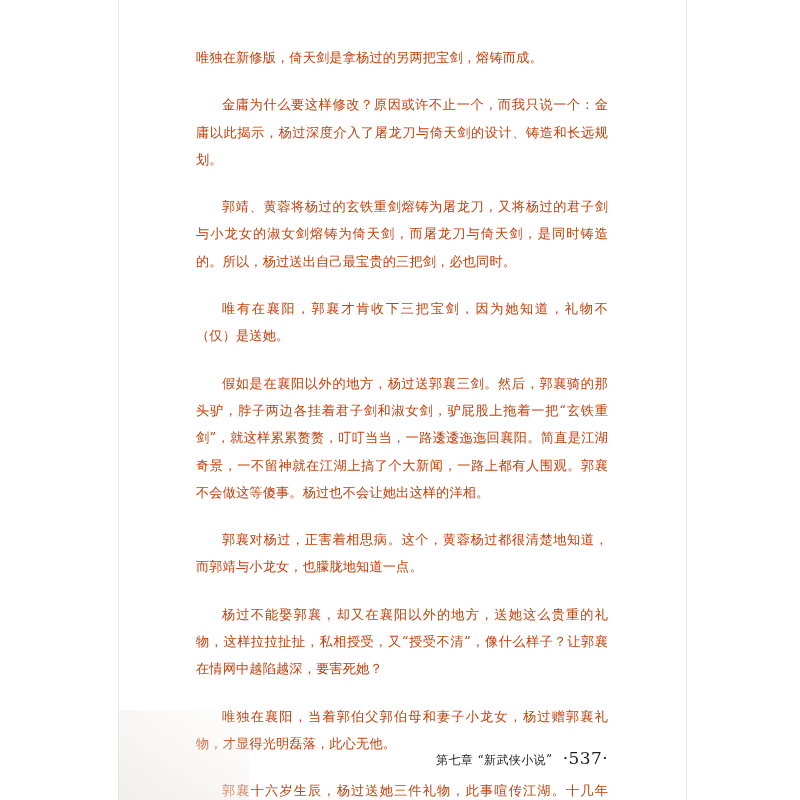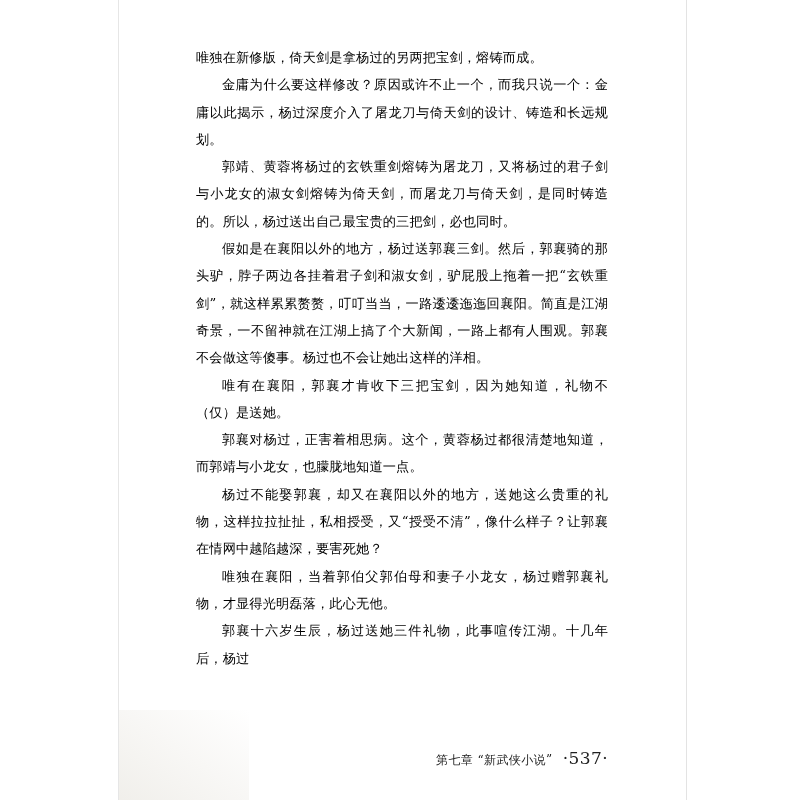--- a/index.html
+++ b/index.html
@@ -40,28 +40,29 @@
   .page-inner {
     position: absolute;
     left: 196px;
     top: 44px;
     width: 412px;
   }
   .para {
     font-family: "DejaVu Serif", serif;
     font-size: 13.2px;
     line-height: 27.3px;
-    color: #000000;
+    color: #c2410c;
     text-align: justify;
     text-justify: inter-ideograph;
     margin: 0 0 0 0;
     letter-spacing: 0.15px;
   }
   .para.indent {
     text-indent: 26px;
+    margin-top: 20px;
   }
   .footer {
     position: absolute;
     left: 196px;
     top: 748px;
     width: 412px;
     text-align: right;
     font-family: "DejaVu Serif", serif;
     font-size: 12px;
     color: #1f1f1f;
@@ -90,22 +91,22 @@
 <body>
 
 <div class="page">
   <div class="gutter-left"></div>
   <div class="gutter-right"></div>
 
   <div class="page-inner">
     <p class="para">唯独在新修版，倚天剑是拿杨过的另两把宝剑，熔铸而成。</p>
     <p class="para indent">金庸为什么要这样修改？原因或许不止一个，而我只说一个：金庸以此揭示，杨过深度介入了屠龙刀与倚天剑的设计、铸造和长远规划。</p>
     <p class="para indent">郭靖、黄蓉将杨过的玄铁重剑熔铸为屠龙刀，又将杨过的君子剑与小龙女的淑女剑熔铸为倚天剑，而屠龙刀与倚天剑，是同时铸造的。所以，杨过送出自己最宝贵的三把剑，必也同时。</p>
+    <p class="para indent">唯有在襄阳，郭襄才肯收下三把宝剑，因为她知道，礼物不（仅）是送她。</p>
     <p class="para indent">假如是在襄阳以外的地方，杨过送郭襄三剑。然后，郭襄骑的那头驴，脖子两边各挂着君子剑和淑女剑，驴屁股上拖着一把“玄铁重剑”，就这样累累赘赘，叮叮当当，一路逶逶迤迤回襄阳。简直是江湖奇景，一不留神就在江湖上搞了个大新闻，一路上都有人围观。郭襄不会做这等傻事。杨过也不会让她出这样的洋相。</p>
-    <p class="para indent">唯有在襄阳，郭襄才肯收下三把宝剑，因为她知道，礼物不（仅）是送她。</p>
     <p class="para indent">郭襄对杨过，正害着相思病。这个，黄蓉杨过都很清楚地知道，而郭靖与小龙女，也朦胧地知道一点。</p>
     <p class="para indent">杨过不能娶郭襄，却又在襄阳以外的地方，送她这么贵重的礼物，这样拉拉扯扯，私相授受，又“授受不清”，像什么样子？让郭襄在情网中越陷越深，要害死她？</p>
     <p class="para indent">唯独在襄阳，当着郭伯父郭伯母和妻子小龙女，杨过赠郭襄礼物，才显得光明磊落，此心无他。</p>
     <p class="para indent">郭襄十六岁生辰，杨过送她三件礼物，此事喧传江湖。十几年后，杨过</p>
   </div>
 
   <div class="footer">
     <span class="chap">第七章  “新武侠小说”</span>
     <span class="pageno">·537·</span>
   </div>

